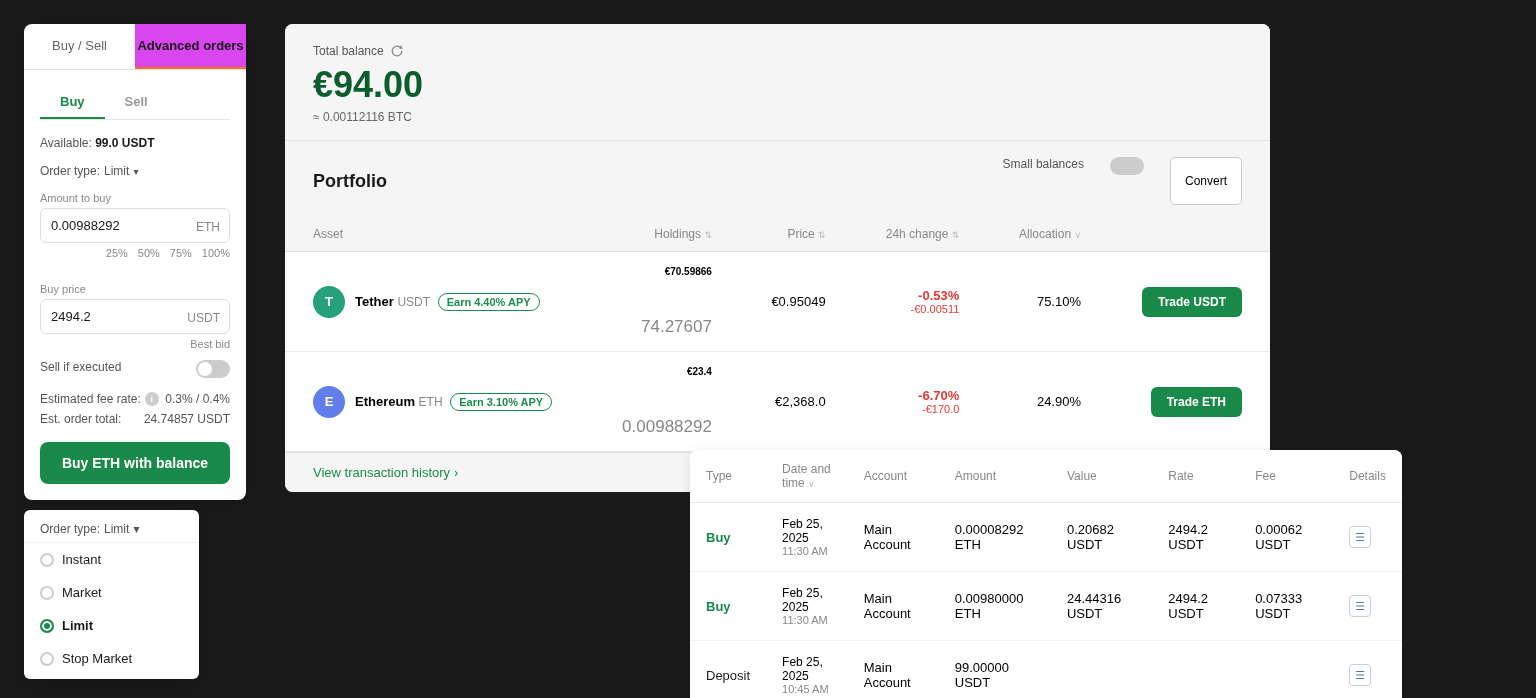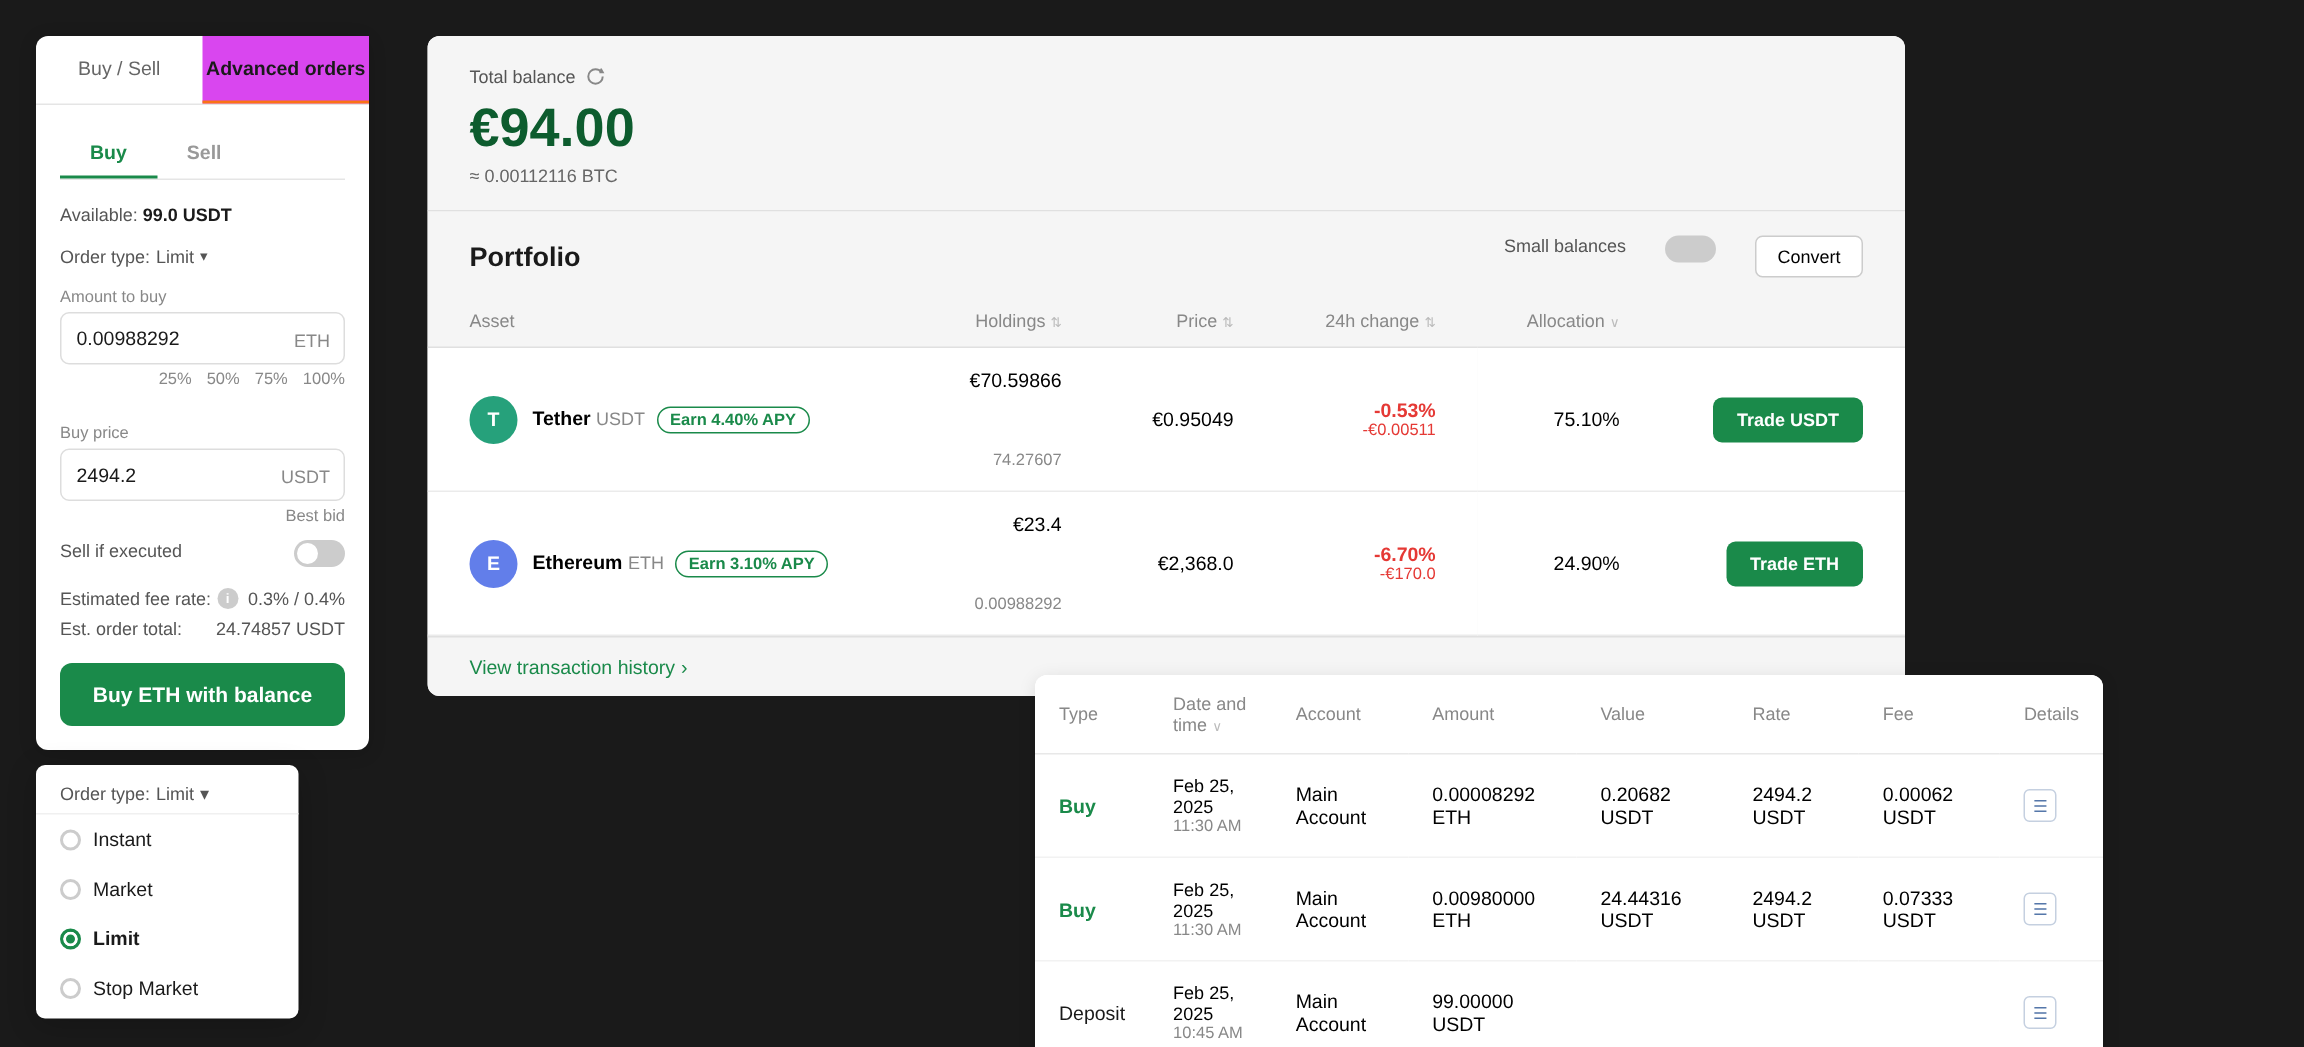--- a/index.html
+++ b/index.html
@@ -323,21 +323,21 @@
     }
     .toggle-sm {
       width: 34px;
       height: 18px;
       background: #ccc;
       border-radius: 9px;
       position: relative;
       cursor: pointer;
     }
     .convert-btn {
-      padding: 6px 14px;
+      padding: 16px 14px;
       border: 1px solid #ccc;
       border-radius: 5px;
       background: #fff;
       font-size: 12px;
       cursor: pointer;
     }
 
     .portfolio-table {
       width: 100%;
       border-collapse: collapse;
@@ -386,22 +386,22 @@
       padding: 2px 8px;
       border-radius: 12px;
       font-size: 11px;
       font-weight: 600;
       border: 1px solid #1a8a4a;
       color: #1a8a4a;
       background: transparent;
     }
 
     .holdings-cell { text-align: right; }
-    .holdings-main { font-weight: 400; font-size: 13px; margin-left: 21px; }
-    .holdings-sub { color: #888; font-size: 11px; margin-top: 40px; }
+    .holdings-main { font-weight: 700; font-size: 10px; margin-left: 21px; }
+    .holdings-sub { color: #888; font-size: 17px; margin-top: 40px; }
 
     .price-cell { text-align: right; font-weight: 500; }
     .change-cell { text-align: right; }
     .change-neg { color: #e53935; font-weight: 600; font-size: 13px; }
     .change-sub { color: #e53935; font-size: 11px; }
     .allocation-cell { text-align: right; font-weight: 400; }
     .trade-cell { text-align: right; }
     .trade-btn {
       padding: 8px 16px;
       background: #1a8a4a;

